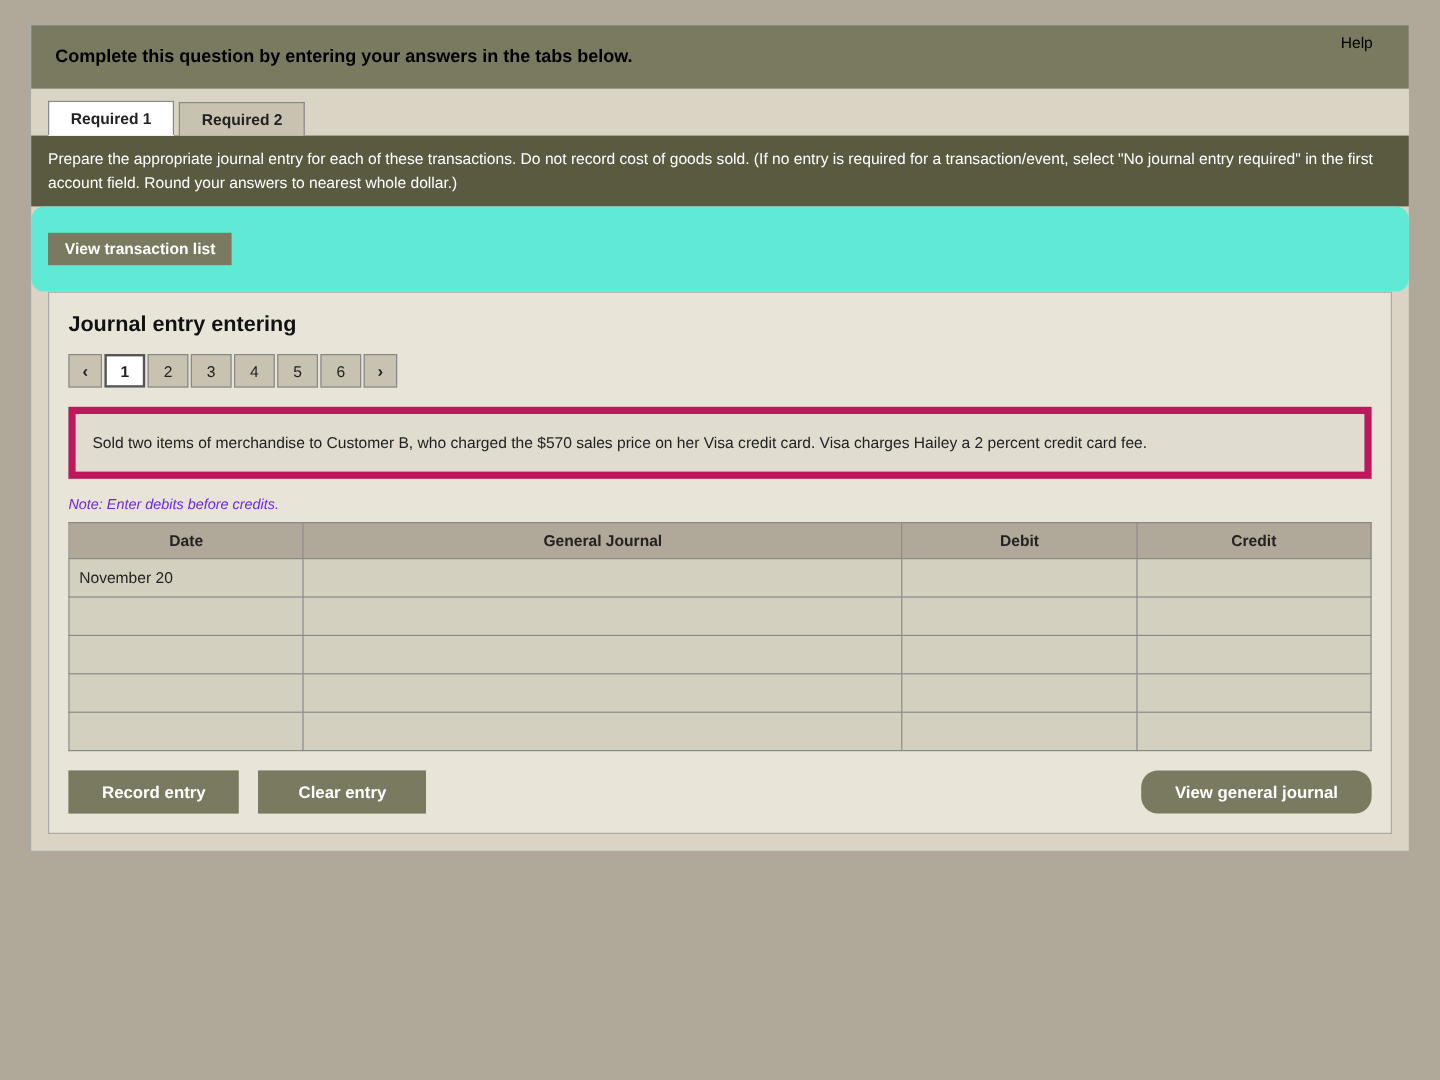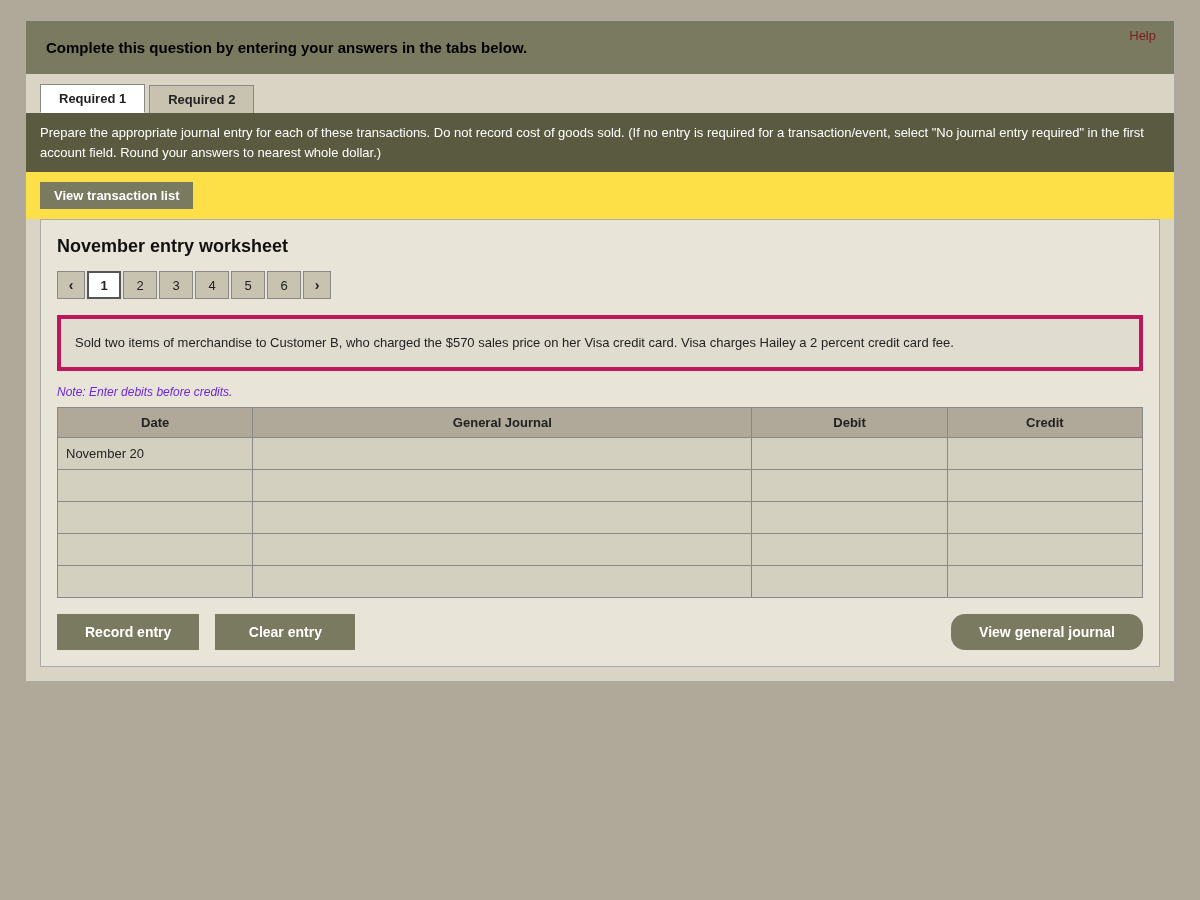--- a/index.html
+++ b/index.html
@@ -52,22 +52,23 @@
     }
     .instruction-bar {
       background: #5a5a40;
       color: #fff;
       padding: 10px 14px;
       font-size: 13px;
       line-height: 1.5;
       margin: 0 0 0 0;
     }
     .view-btn-row {
-      padding: 10px 14px;
-      background: #fde047;
+      padding: 22px 14px;
+      background: #5eead4;
+      border-radius: 11px;
     }
     .view-btn {
       background: #7a7a60;
       color: #fff;
       border: none;
       padding: 6px 14px;
       font-size: 13px;
       cursor: pointer;
       font-weight: bold;
     }
@@ -112,21 +113,21 @@
       cursor: pointer;
       font-size: 13px;
     }
     .page-num.active {
       background: #fff;
       border: 2px solid #555;
       font-weight: bold;
     }
     .scenario-box {
       background: #e0ddd0;
-      border: 4px solid #be185d;
+      border: 6px solid #be185d;
       padding: 14px;
       margin-bottom: 14px;
       font-size: 13px;
       line-height: 1.5;
     }
     .note-text {
       font-size: 12px;
       color: #6d28d9;
       margin-bottom: 8px;
       font-style: italic;
@@ -182,22 +183,22 @@
       cursor: pointer;
       min-width: 140px;
     }
     .action-btn.view-journal {
       margin-left: auto;
       border-radius: 14px;
     }
     .help-link {
       position: absolute;
       top: 8px;
-      right: 24px;
-      color: #7f1d1d;
+      right: 36px;
+      color: #000000;
       font-size: 13px;
       text-decoration: none;
     }
   </style>
 </head>
 <body>
 
 <div style="position:relative;">
   <span class="help-link">Help</span>
 </div>
@@ -215,21 +216,21 @@
 
   <div class="instruction-bar">
     <span>Prepare the appropriate journal entry for each of these transactions. Do not record cost of goods sold. (If no entry is required for a transaction/event, select "No journal entry required" in the first account field. Round your answers to nearest whole dollar.)</span>
   </div>
 
   <div class="view-btn-row">
     <button class="view-btn">View transaction list</button>
   </div>
 
   <div class="worksheet-container">
-    <div class="worksheet-title">November entry worksheet</div>
+    <div class="worksheet-title">Journal entry entering</div>
 
     <div class="pagination-row">
       <div class="page-arrow">‹</div>
       <div class="page-num active">1</div>
       <div class="page-num">2</div>
       <div class="page-num">3</div>
       <div class="page-num">4</div>
       <div class="page-num">5</div>
       <div class="page-num">6</div>
       <div class="page-arrow">›</div>

